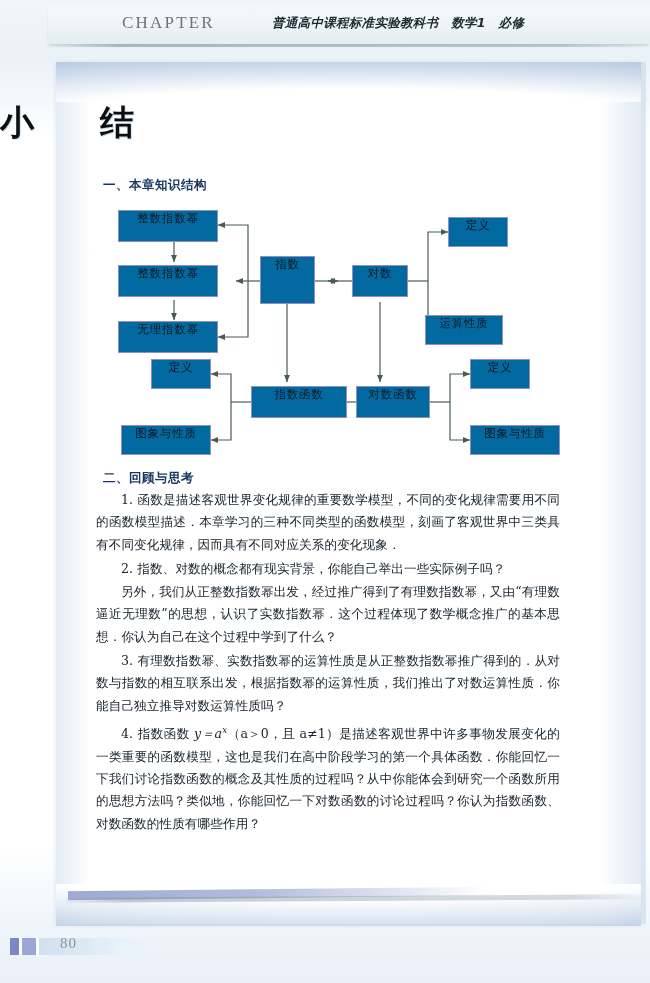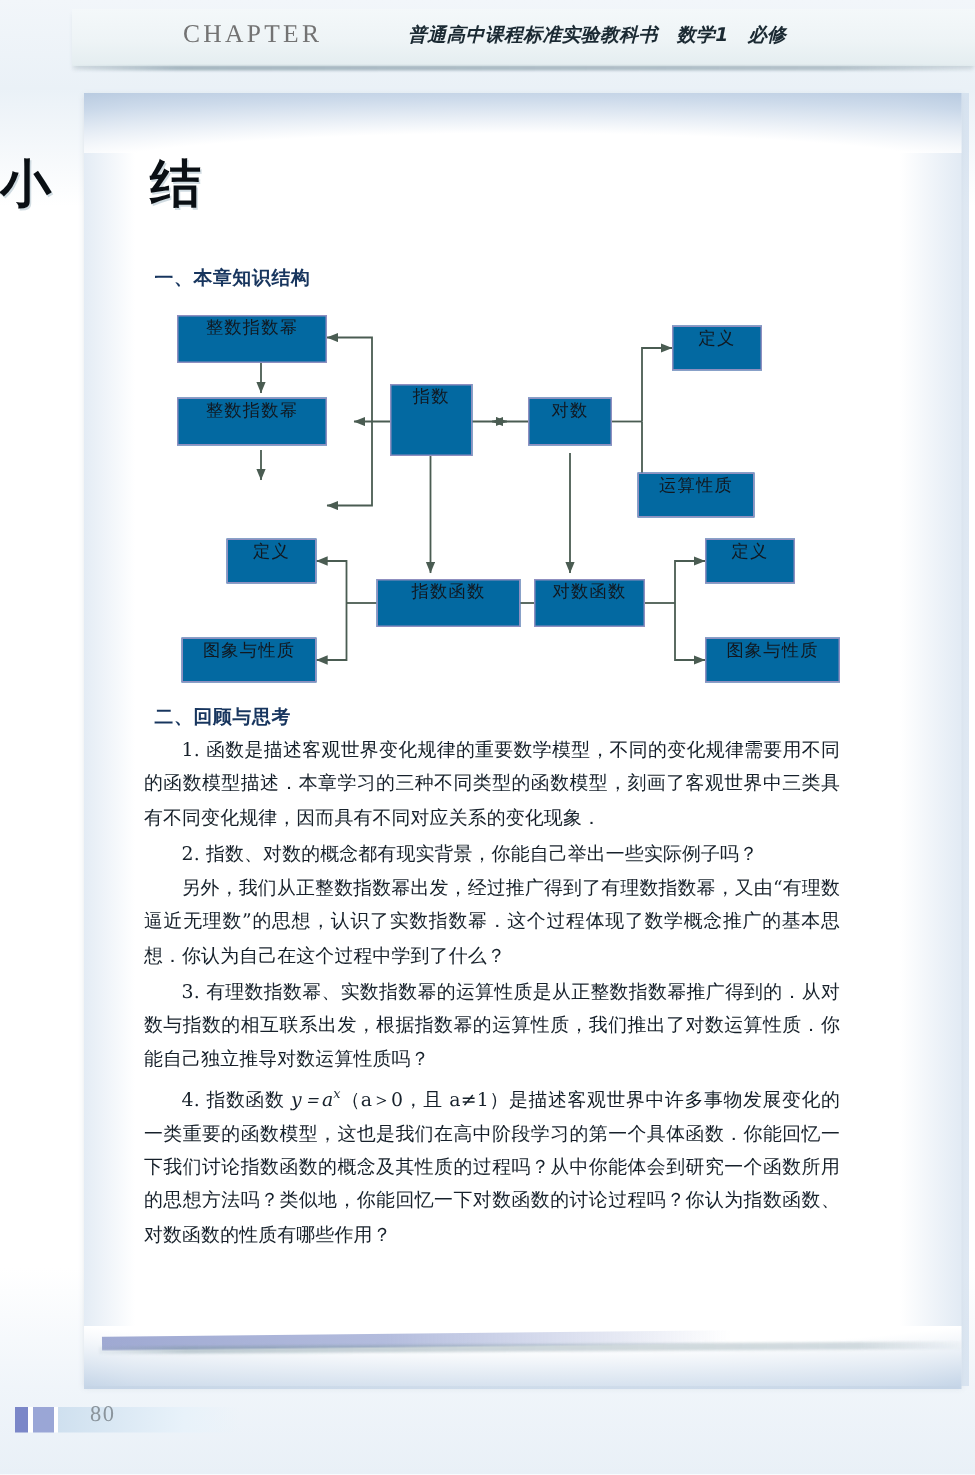--- a/index.html
+++ b/index.html
@@ -290,20 +290,23 @@
       <path d="M394,340 L394,378 L414,378" marker-end="url(#ar)"></path>
     </g>
   </svg>
 
   <div class="node" style="left:62px; top:148px; width:100px; height:32px;">
     <span>整数指数幂</span>
   </div>
   <div class="node" style="left:62px; top:203px; width:100px; height:32px;">
     <span>整数指数幂</span>
   </div>
+  <div class="node" style="left:62px; top:259px; width:100px; height:32px;">
+    <span>无理指数幂</span>
+  </div>
 
   <div class="node" style="left:204px; top:194px; width:55px; height:48px;">
     <span>指数</span>
   </div>
   <div class="node" style="left:296px; top:203px; width:56px; height:32px;">
     <span>对数</span>
   </div>
 
   <div class="node" style="left:392px; top:155px; width:60px; height:30px;">
     <span>定义</span>

